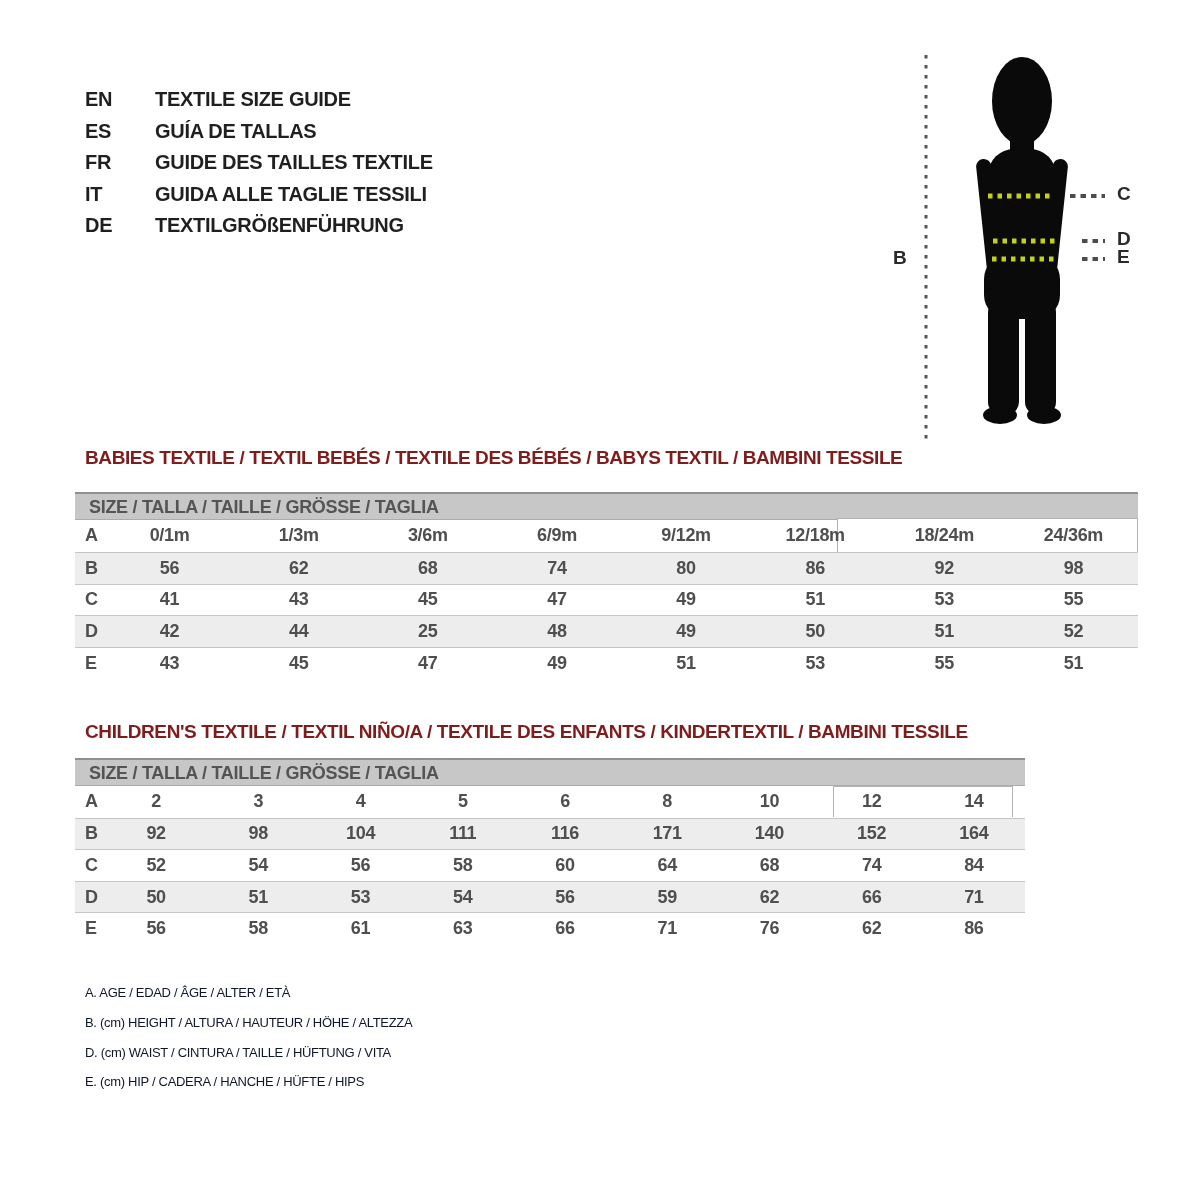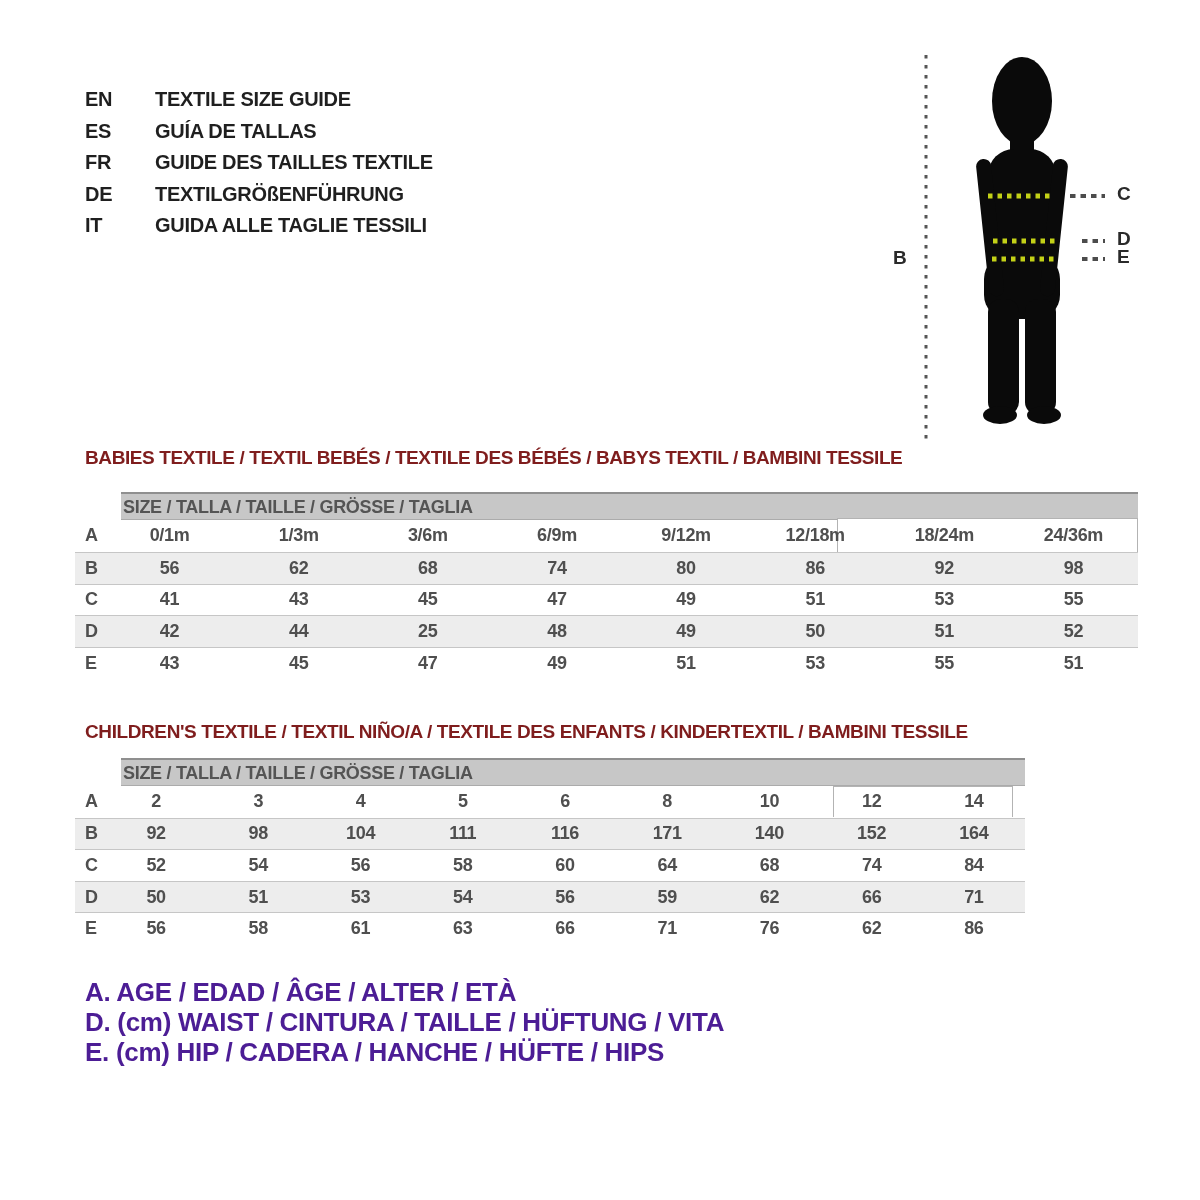--- a/index.html
+++ b/index.html
@@ -21,60 +21,60 @@
   .dline{stroke:#4c4c4c;stroke-width:4;stroke-dasharray:5.5 5;fill:none;}
   .fig-label{position:absolute;font-weight:bold;font-size:19px;color:#2a2a2a;line-height:18px;}
 
   
   .section-title{position:absolute;left:85px;font-weight:bold;font-size:19px;letter-spacing:-0.4px;color:#7f1d1d;white-space:nowrap;}
 
   
   .size-table{position:absolute;left:75px;}
   .size-header{
     background:#c7c7c7;color:#545454;font-weight:bold;font-size:18px;letter-spacing:-0.3px;
-    height:28px;line-height:27px;padding-left:2px;box-sizing:border-box;
-    border-top:2px solid #8f8f8f;border-bottom:1px solid #ababab;position:relative;z-index:0;margin-left:46px;
+    height:28px;line-height:27px;padding-left:14px;box-sizing:border-box;
+    border-top:2px solid #8f8f8f;border-bottom:1px solid #ababab;position:relative;z-index:0;
   }
   .rows{position:relative;z-index:2;}
   .trow{display:grid;box-sizing:border-box;align-items:center;}
   .cols8 .trow{grid-template-columns:30px repeat(8,1fr);height:31.8px;}
   .cols9 .trow{grid-template-columns:30px repeat(9,1fr);height:31.6px;}
   .trow + .trow{border-top:1px solid #c6c6c6;}
   .trow.striped{background:#ededed;}
   .cell{text-align:center;font-weight:bold;font-size:18px;color:#4f4f4f;letter-spacing:-0.3px;}
   .cell.rowlabel{text-align:left;padding-left:10px;}
   .hbox{position:absolute;background:#ffffff;border:1px solid #b3b3b3;border-bottom:none;z-index:1;box-sizing:border-box;}
 
   
   .legend{position:absolute;left:85px;top:978px;}
-  .legend-line{font-weight:bold;font-size:26px;letter-spacing:-0.3px;height:29.7px;display:flex;align-items:center;color:#4c1d95;white-space:nowrap;}
+  .legend-line{font-weight:normal;font-size:13px;letter-spacing:-0.3px;height:29.7px;display:flex;align-items:center;color:#0f172a;white-space:nowrap;}
 </style>
 </head>
 <body>
 
 <div class="lang">
   <div class="lang-row">
     <span class="lang-code">EN</span>
     <span class="lang-text">TEXTILE SIZE GUIDE</span>
   </div>
   <div class="lang-row">
     <span class="lang-code">ES</span>
     <span class="lang-text">GUÍA DE TALLAS</span>
   </div>
   <div class="lang-row">
     <span class="lang-code">FR</span>
     <span class="lang-text">GUIDE DES TAILLES TEXTILE</span>
   </div>
   <div class="lang-row">
+    <span class="lang-code">IT</span>
+    <span class="lang-text">GUIDA ALLE TAGLIE TESSILI</span>
+  </div>
+  <div class="lang-row">
     <span class="lang-code">DE</span>
     <span class="lang-text">TEXTILGRÖßENFÜHRUNG</span>
-  </div>
-  <div class="lang-row">
-    <span class="lang-code">IT</span>
-    <span class="lang-text">GUIDA ALLE TAGLIE TESSILI</span>
   </div>
 </div>
 
 <svg class="figure" viewBox="0 0 280 395">
   <line class="bline" x1="46" y1="5" x2="46" y2="390"></line>
   <g fill="#0a0a0a" transform="translate(60,5)">
     <ellipse cx="82" cy="46" rx="30" ry="44"></ellipse>
     <rect x="70" y="72" width="24" height="30"></rect>
     <rect x="48" y="94" width="68" height="160" rx="26"></rect>
     <rect x="44" y="200" width="76" height="64" rx="24"></rect>
@@ -223,15 +223,16 @@
         <div class="cell">71</div>
         <div class="cell">76</div>
         <div class="cell">62</div>
         <div class="cell">86</div>
       </div>
     </div>
 </div>
 
 <div class="legend">
   <div class="legend-line">A. AGE / EDAD / ÂGE / ALTER / ETÀ</div>
+  <div class="legend-line">B. (cm) HEIGHT / ALTURA / HAUTEUR / HÖHE / ALTEZZA</div>
   <div class="legend-line">D. (cm) WAIST / CINTURA / TAILLE / HÜFTUNG / VITA</div>
   <div class="legend-line">E. (cm) HIP / CADERA / HANCHE / HÜFTE / HIPS</div>
 </div>
 
 </body></html>

